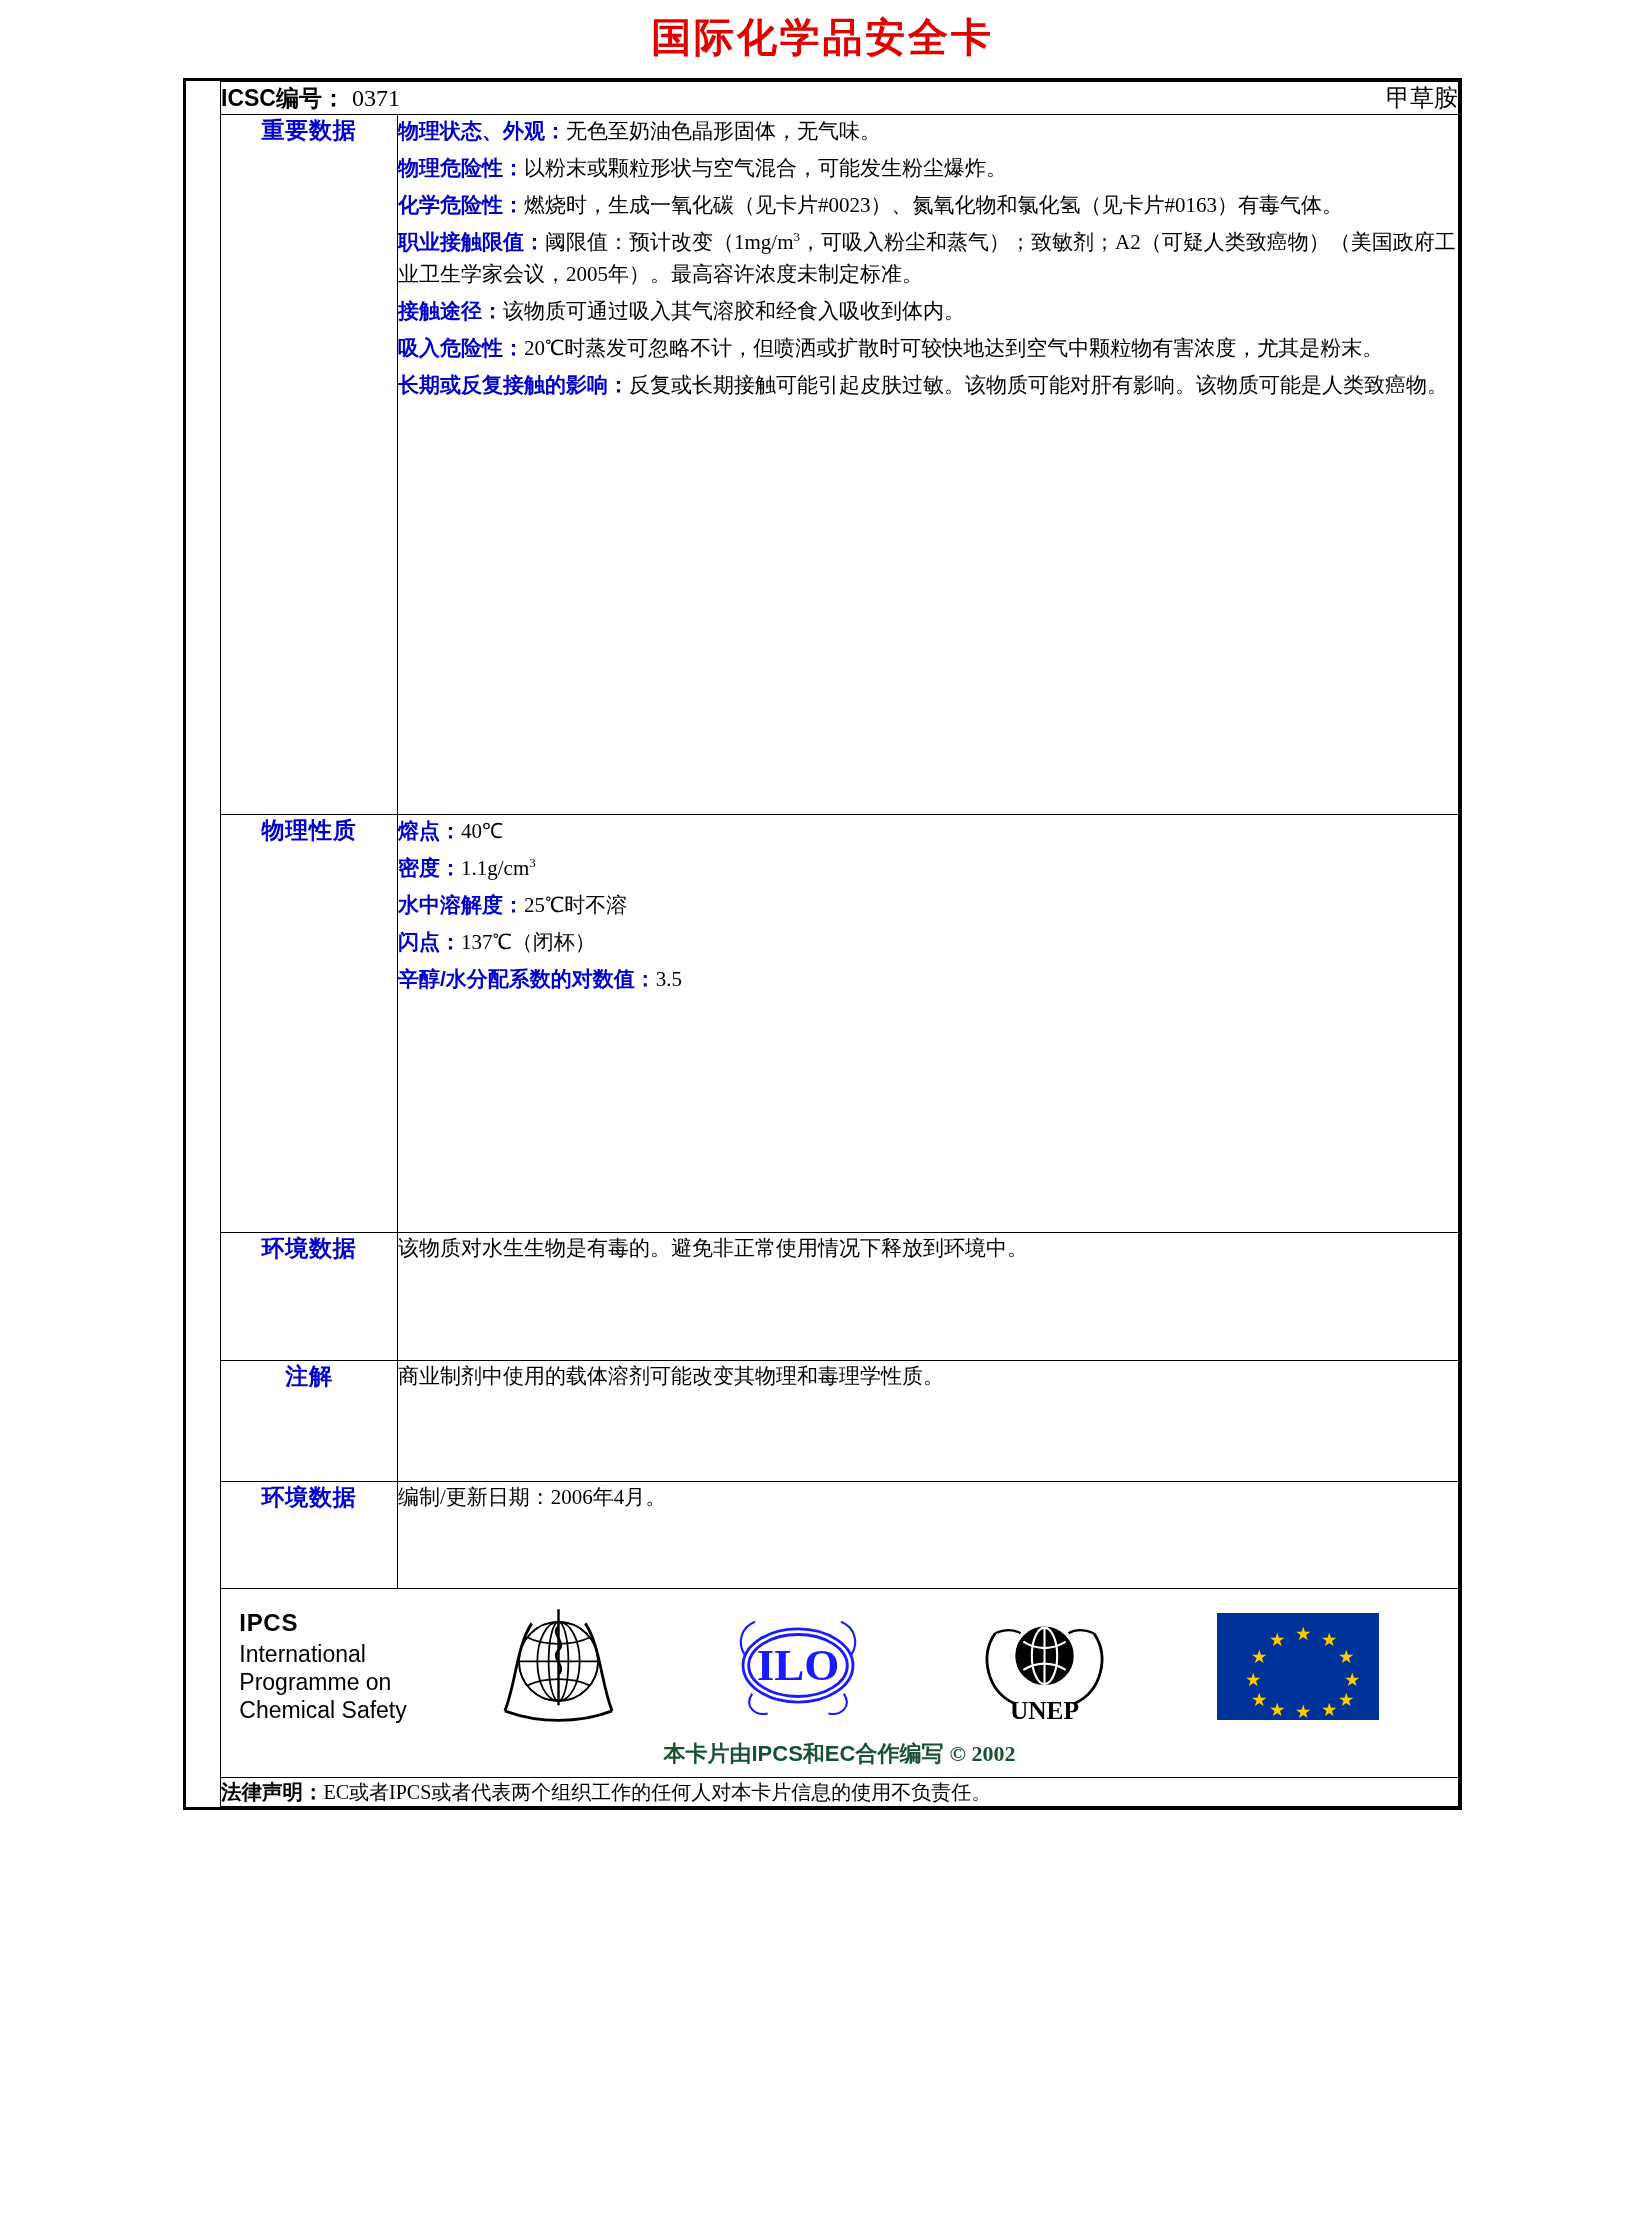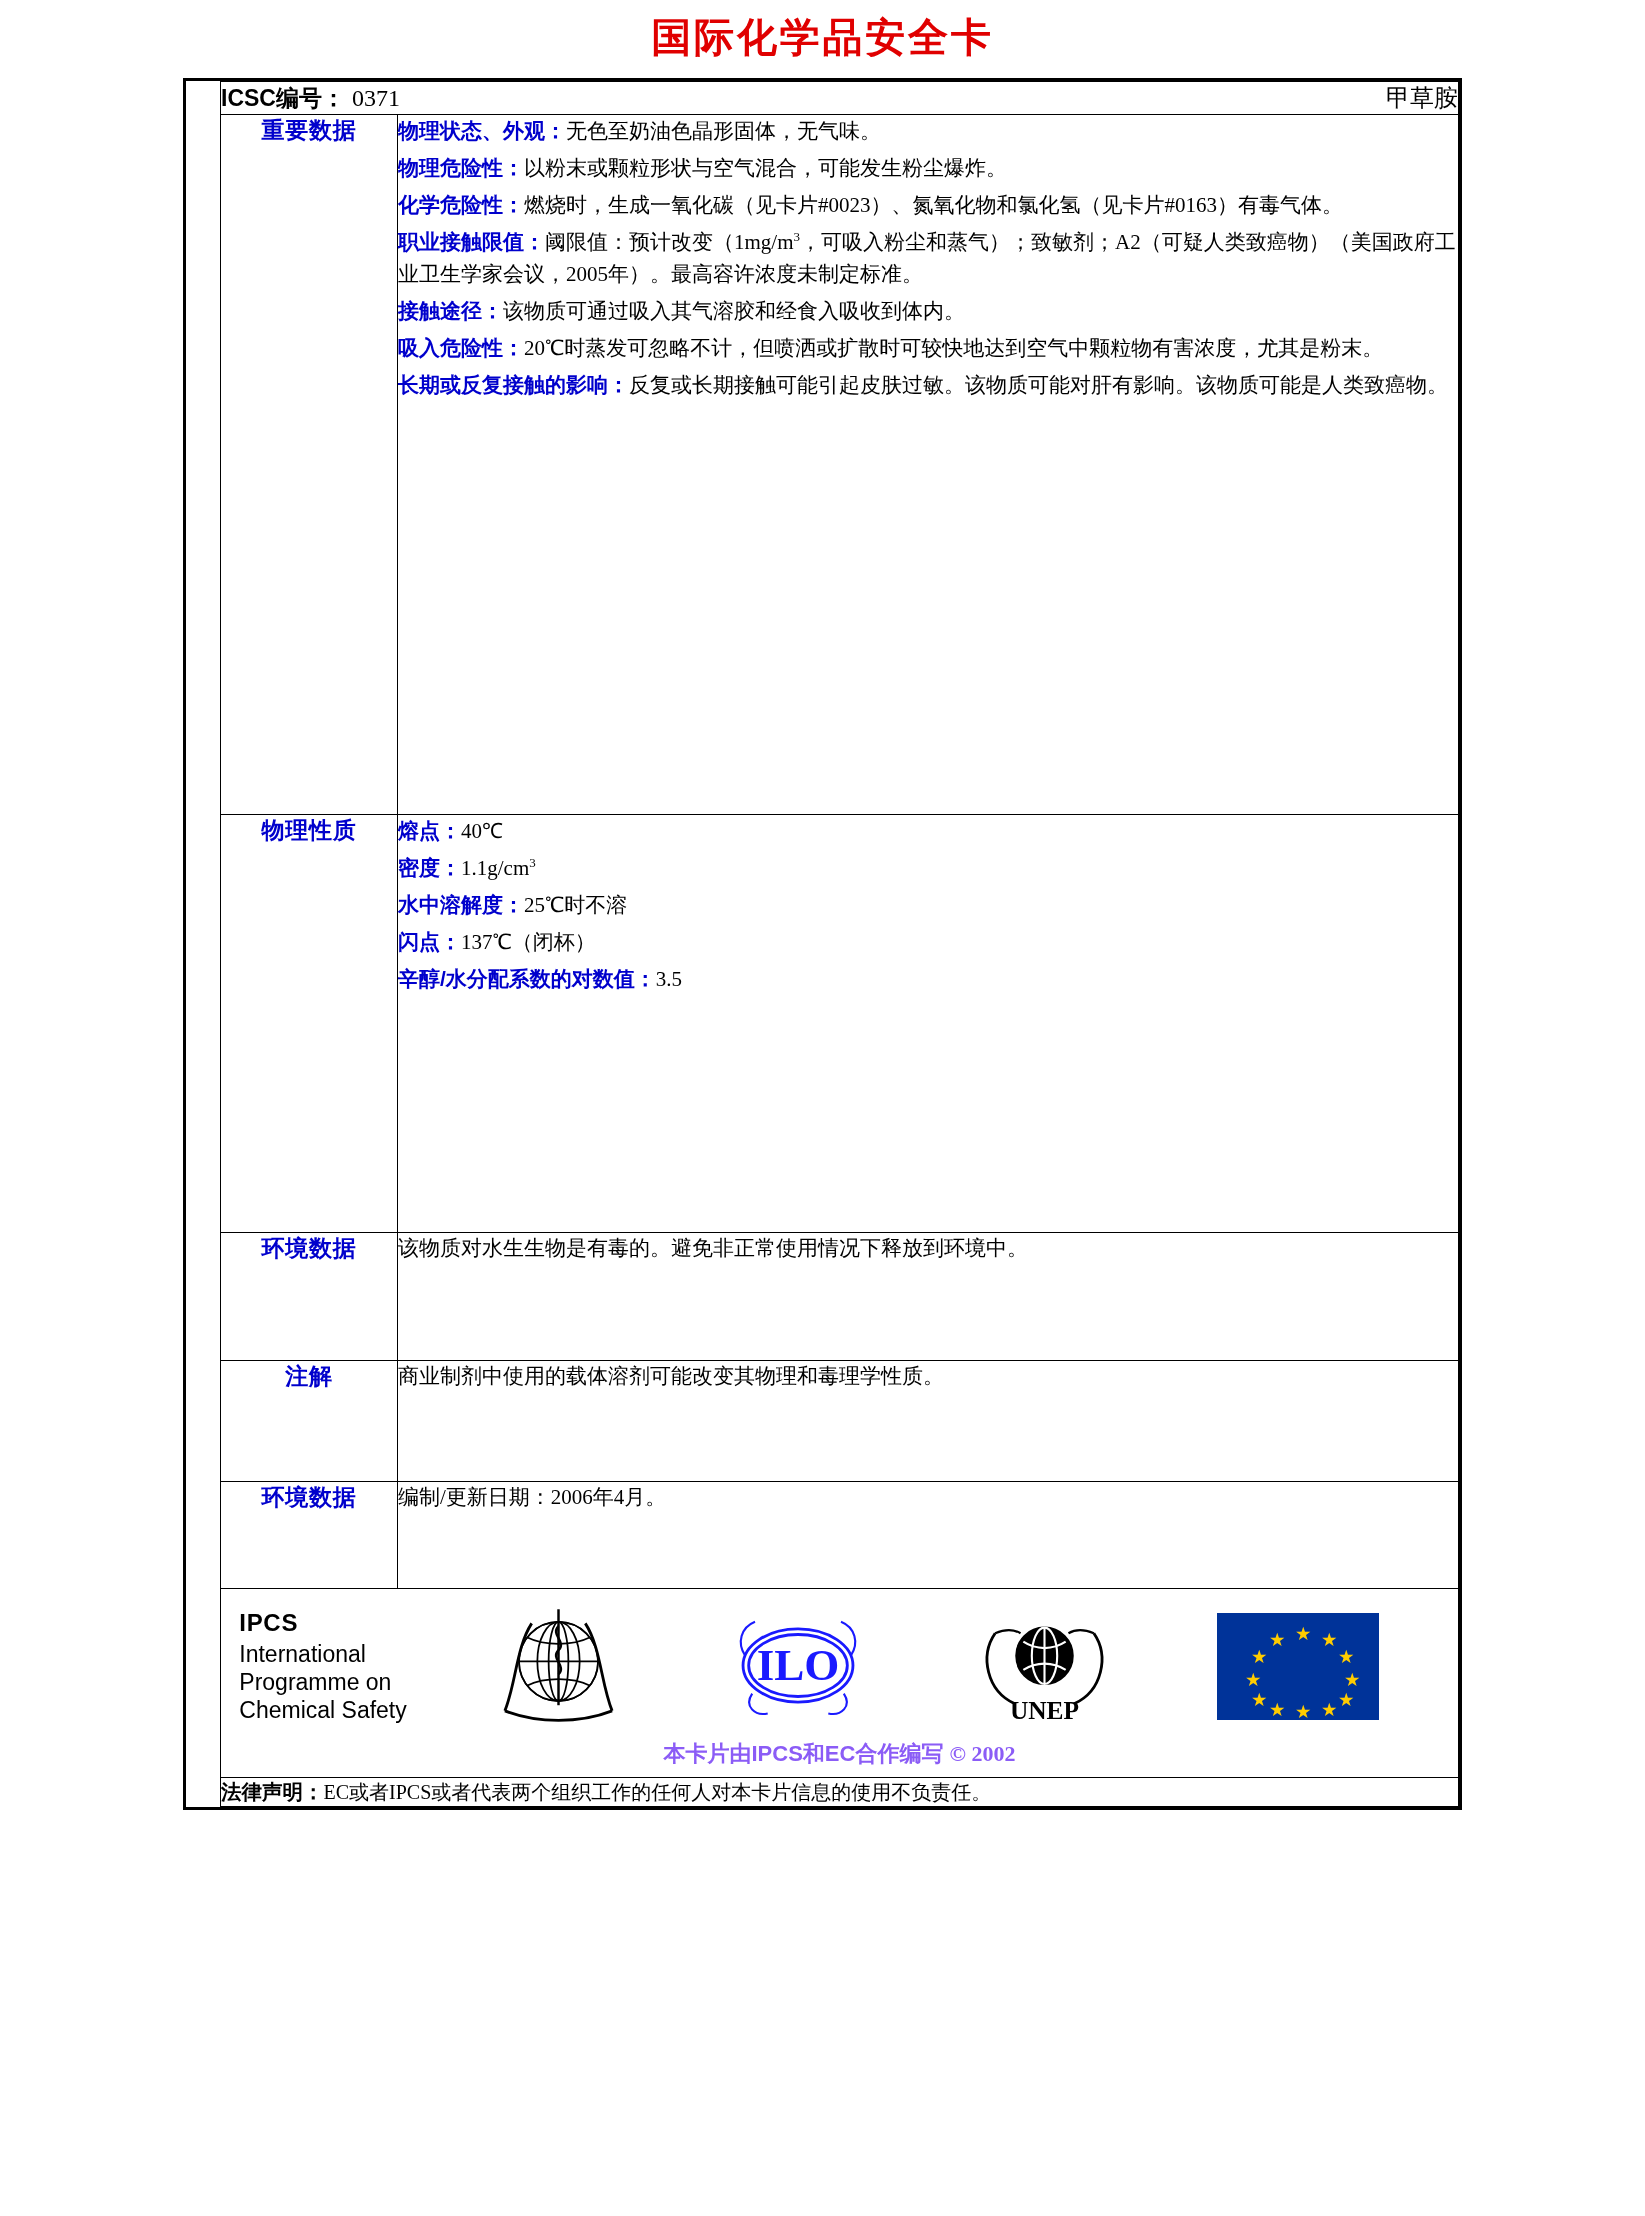--- a/index.html
+++ b/index.html
@@ -126,21 +126,21 @@
     display: flex;
     align-items: center;
     justify-content: space-around;
     padding-right: 21px;
   }
   .credit {
     text-align: center;
     font-family: "Liberation Sans", sans-serif;
     font-weight: bold;
     font-size: 22px;
-    color: #8b5cf6;
+    color: #14532d;
     padding: 2.8px 0 8.5px 0;
   }
   .credit .cc { font-family: "Liberation Serif", serif; }
   .legal-cell {
     padding: 8.5px 11.3px 10px 11.3px;
     font-size: 20px;
     color: #000;
   }
   .legal-cell .lb {
     color: #000;

